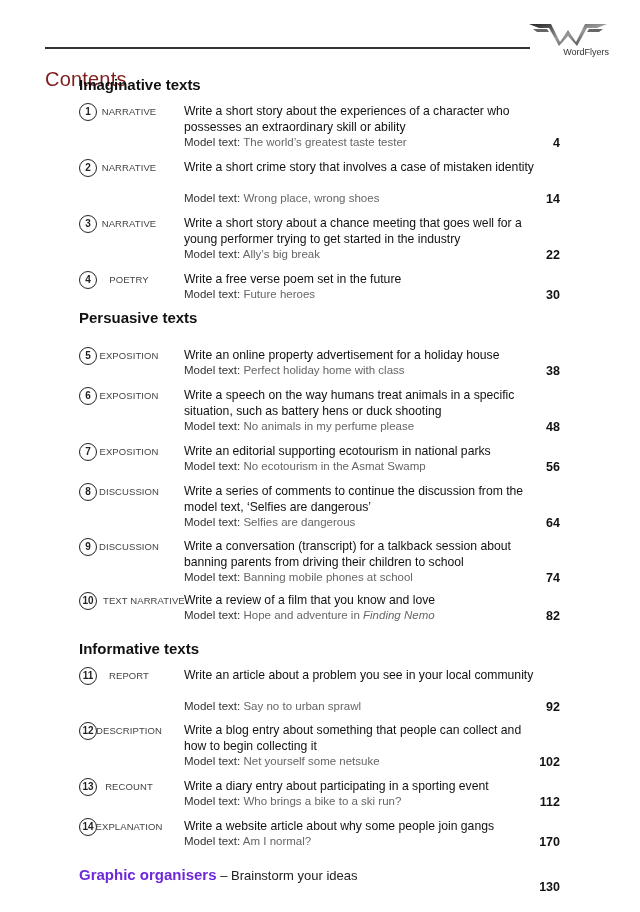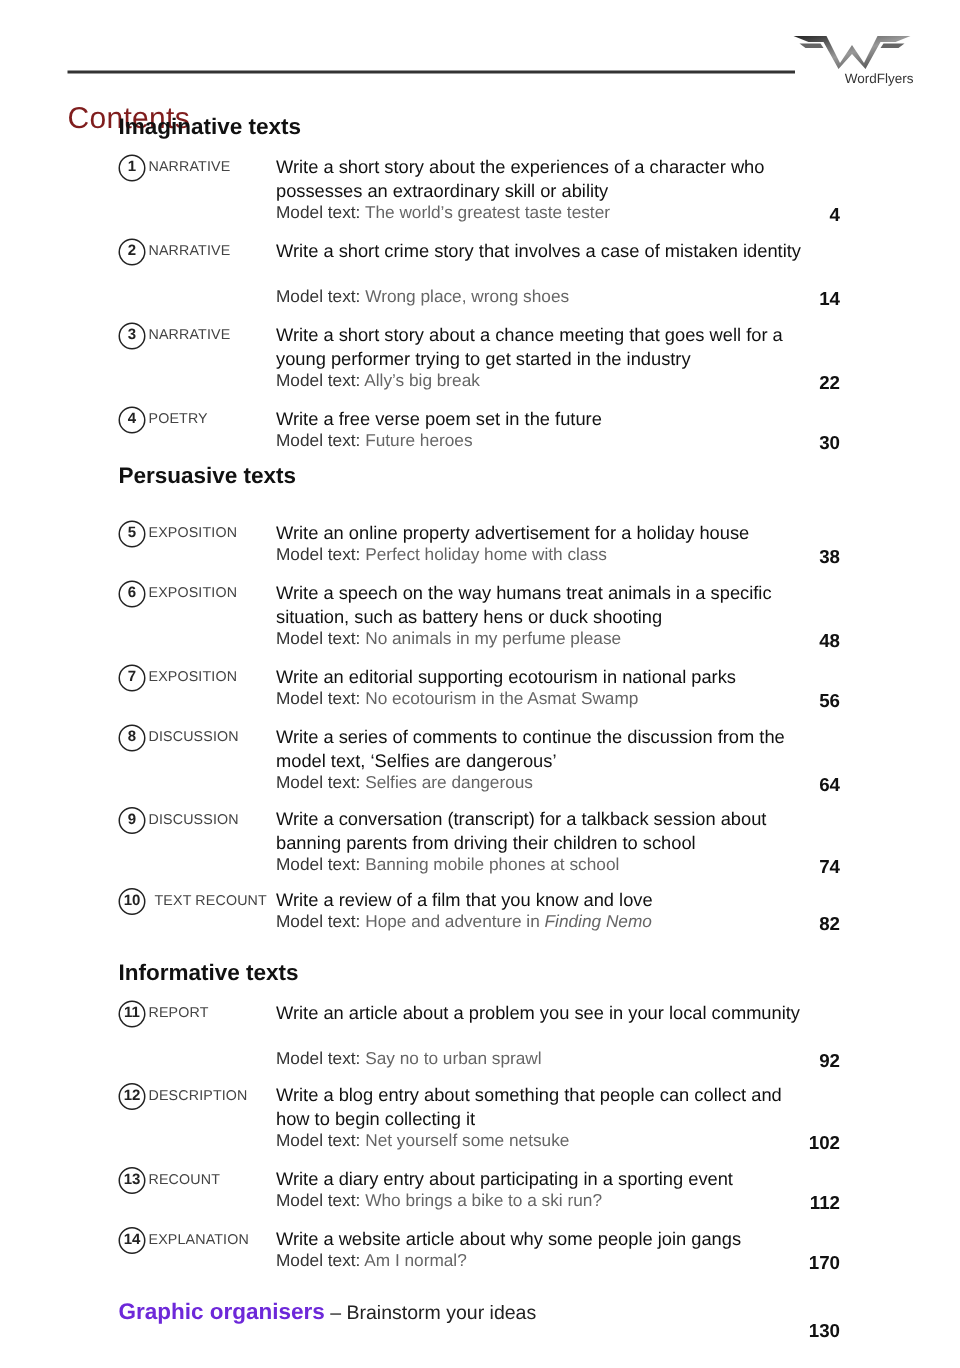--- a/index.html
+++ b/index.html
@@ -10,21 +10,21 @@
   .header-rule { position:absolute; left:45px; top:47px; width:485px; height:2px; background:#333; }
   .logo { position:absolute; left:527px; top:20px; width:82px; height:42px; }
   .logo svg { display:block; }
   .logo-text { position:absolute; left:0; top:27px; width:82px; text-align:right;
                font-size:9px; color:#333; }
   .section { position:absolute; left:79px; font-size:15px; font-weight:bold; color:#111; }
   .entry { position:absolute; left:79px; width:481px; }
   .num { position:absolute; left:0; top:0; width:16px; height:16px; border:1.3px solid #222;
          border-radius:50%; font-size:10px; font-weight:bold; text-align:center; line-height:16px;
          box-sizing:content-box; color:#222; }
-  .type { position:absolute; left:20px; width:96px; top:3px; text-align:left;
+  .type { position:absolute; left:2px; width:96px; top:3px; text-align:center;
           font-size:9.5px; color:#444; letter-spacing:0.1px; }
   .task { position:absolute; left:105px; top:0; width:360px; font-size:12.2px; line-height:16px; color:#111; }
   .model { position:absolute; left:105px; font-size:11.5px; color:#333; white-space:nowrap; }
   .model .title { color:#666; }
   .page { position:absolute; right:0; font-size:12.5px; font-weight:bold; color:#111; text-align:right; }
   .graphic { position:absolute; left:79px; top:866px; width:481px; }
   .graphic .g-bold { font-size:15px; font-weight:bold; color:#6d28d9; }
   .graphic .g-sub { font-size:13px; color:#222; }
   .graphic .page { top:2px;margin-top:12px; }
 </style>
@@ -114,21 +114,21 @@
     </div>
     <div class="entry" style="top: 538px;">
       <div class="num">9</div>
       <div class="type">DISCUSSION</div>
       <div class="task">Write a conversation (transcript) for a talkback session about banning parents from driving their children to school</div>
       <div class="model" style="top:33px"><span>Model text: </span><span class="title">Banning mobile phones at school</span></div>
       <div class="page" style="top:33px">74</div>
     </div>
     <div class="entry" style="top: 592px;">
       <div class="num">10</div>
-      <div class="type" style="left: 10px; width: 92px; text-align: left; padding-left: 14px;">TEXT RECOUNT</div>
+      <div class="type" style="left: 10px; width: 92px; text-align: left; padding-left: 14px;">TEXT NARRATIVE</div>
       <div class="task">Write a review of a film that you know and love</div>
       <div class="model" style="top:17px"><span>Model text: </span><span class="title">Hope and adventure in </span><i class="title">Finding Nemo</i></div>
       <div class="page" style="top:17px">82</div>
     </div>
     <div class="entry" style="top: 667px;">
       <div class="num">11</div>
       <div class="type">REPORT</div>
       <div class="task">Write an article about a problem you see in your local community</div>
       <div class="model" style="top:33px"><span>Model text: </span><span class="title">Say no to urban sprawl</span></div>
       <div class="page" style="top:33px">92</div>

